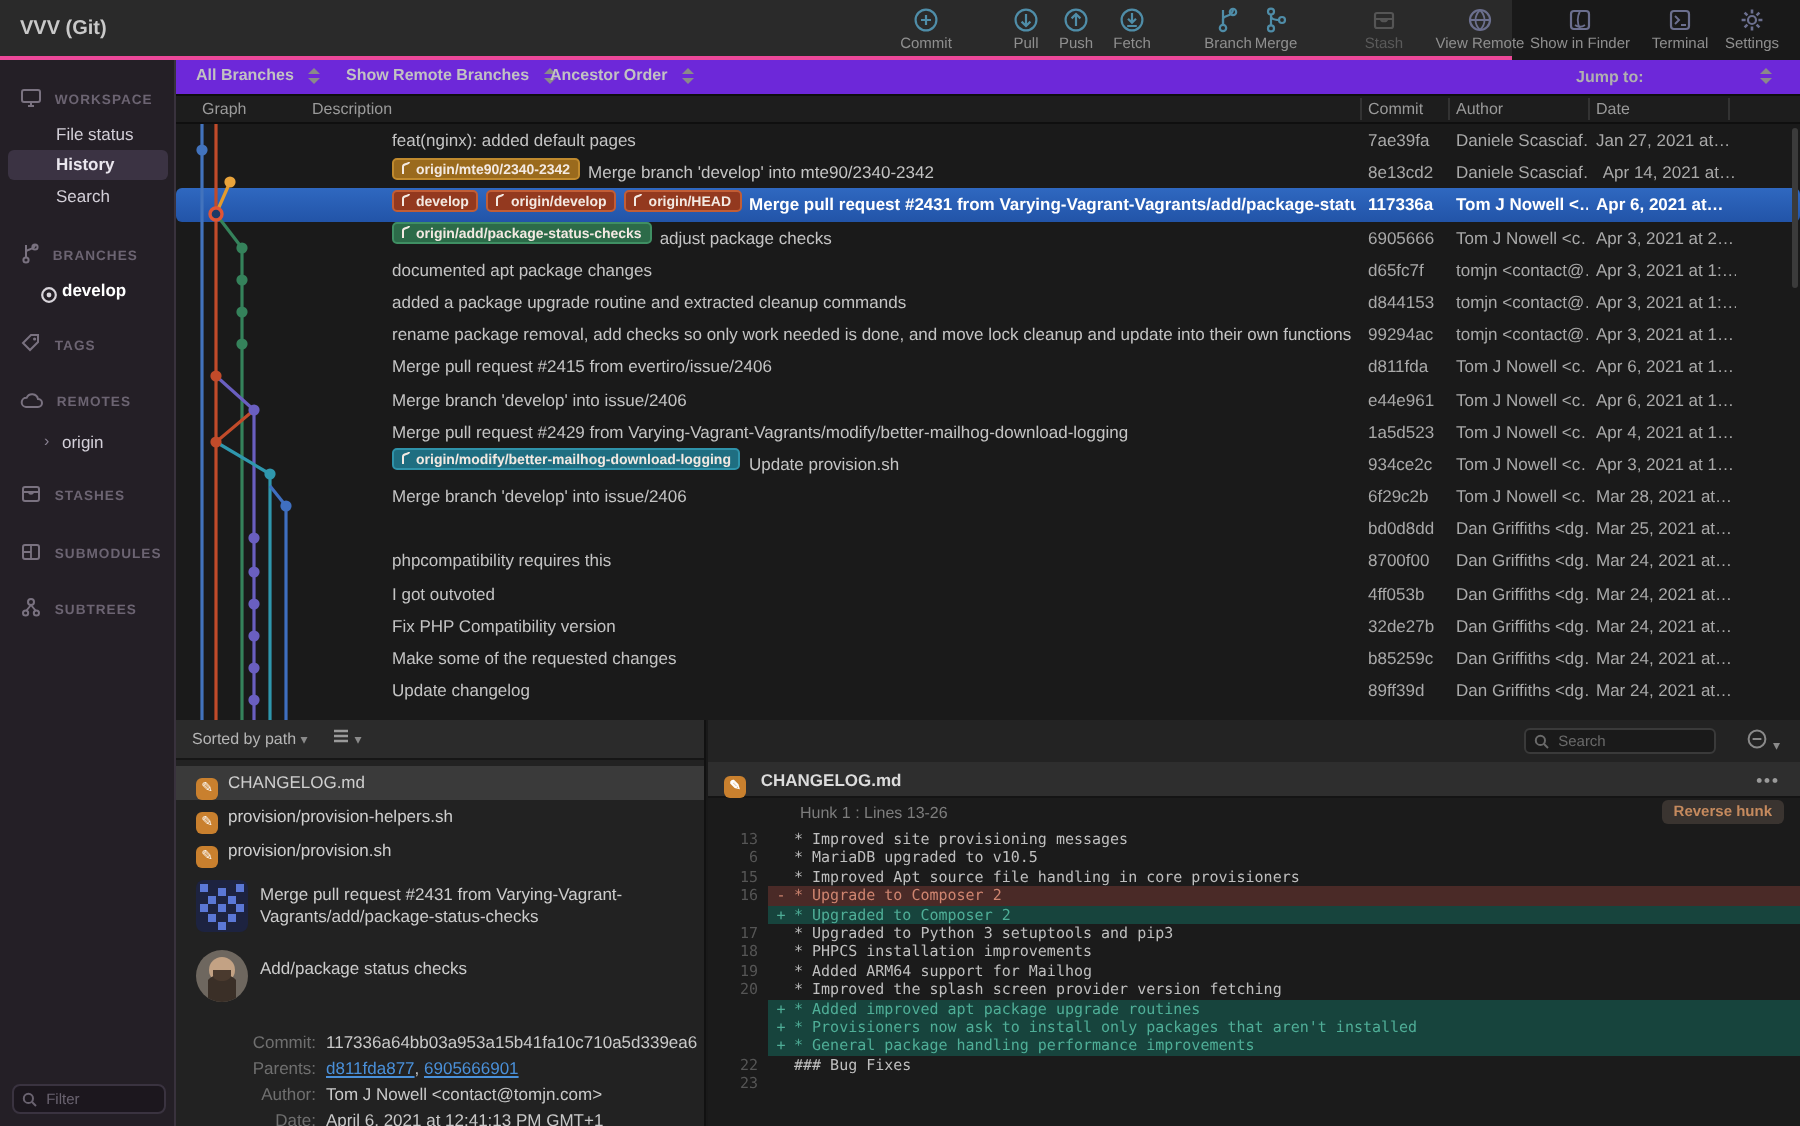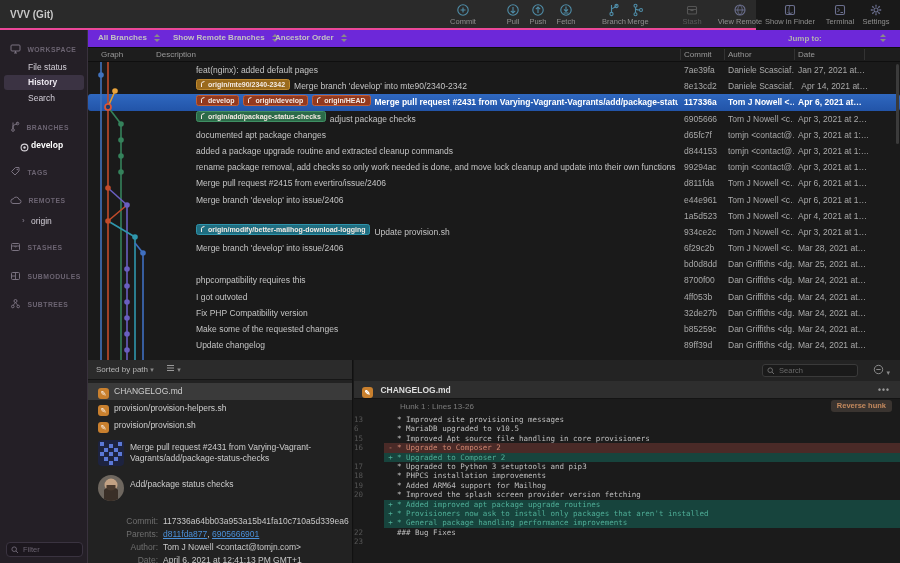--- a/index.html
+++ b/index.html
@@ -95,21 +95,21 @@
                 border-bottom:1px solid #141414; line-height:18px; font-size:8.5px; font-weight:bold; color:#dcdcdc; }
   .br-filebar .fmod { margin:0 5px 0 8px; }
   .br-ellipsis { position:absolute; right:10px; top:0; color:#9a9a9a; letter-spacing:1px; }
   .hunkrow { position:absolute; left:0; top:39px; width:100%; height:15px; }
   .hunk-label { position:absolute; left:46px; top:3px; font-size:8px; color:#7d7d7d; }
   .reverse-btn { position:absolute; right:8px; top:1px; height:12px; line-height:12px; padding:0 6px;
                  background:#3a3430; border-radius:3px; font-size:7.5px; font-weight:bold; color:#c58a5e; }
   #diff-rows { position:absolute; left:0; top:55px; width:100%; }
   .diff-row { display:flex; height:9.4px; font-family:"DejaVu Sans Mono", monospace; font-size:7.5px;
               line-height:9.4px; white-space:nowrap; }
-  .d-num { width:30px; padding-right:5px; text-align:left; color:#555; flex:none; }
+  .d-num { width:30px; padding-right:5px; text-align:right; color:#555; flex:none; }
   .d-body { flex:1; overflow:hidden; display:flex; }
   .d-mark { width:13px; text-align:center; flex:none; }
   .d-text { flex:1; overflow:hidden; }
   .diff-row.ctx .d-text { color:#bfbfbf; }
   .diff-row.del .d-body { background:#4a2a27; color:#cf8570; }
   .diff-row.add .d-body { background:#17443d; color:#4fae97; }
 </style>
 </head>
 <body>
 
@@ -396,20 +396,21 @@
           <div class="cr-cell" style="left: 640px; width: 66px;">Tom J Nowell &lt;c…</div>
           <div class="cr-cell" style="left: 710px; width: 70px;">Apr 6, 2021 at 1…</div>
         </div>
         <div class="commit-row">
           <div class="cr-desc">Merge branch 'develop' into issue/2406</div>
           <div class="cr-cell" style="left: 596px; width: 42px;">e44e961</div>
           <div class="cr-cell" style="left: 640px; width: 66px;">Tom J Nowell &lt;c…</div>
           <div class="cr-cell" style="left: 710px; width: 70px;">Apr 6, 2021 at 1…</div>
         </div>
         <div class="commit-row">
+          <div class="cr-desc">Merge pull request #2429 from Varying-Vagrant-Vagrants/modify/better-mailhog-download-logging</div>
           <div class="cr-cell" style="left: 596px; width: 42px;">1a5d523</div>
           <div class="cr-cell" style="left: 640px; width: 66px;">Tom J Nowell &lt;c…</div>
           <div class="cr-cell" style="left: 710px; width: 70px;">Apr 4, 2021 at 1…</div>
         </div>
         <div class="commit-row">
           <div class="cr-desc"><span class="badge" style="background: rgb(31, 110, 129); border-color: rgb(47, 147, 170);"><svg width="6" height="8" viewBox="0 0 6 8">
                 <path d="M1.5 7V3.2C1.5 1.6 4.5 2.4 4.5 1" fill="none" stroke="#f3e9e2" stroke-width="1"></path>
               </svg>origin/modify/better-mailhog-download-logging</span>Update provision.sh</div>
           <div class="cr-cell" style="left: 596px; width: 42px;">934ce2c</div>
           <div class="cr-cell" style="left: 640px; width: 66px;">Tom J Nowell &lt;c…</div>

